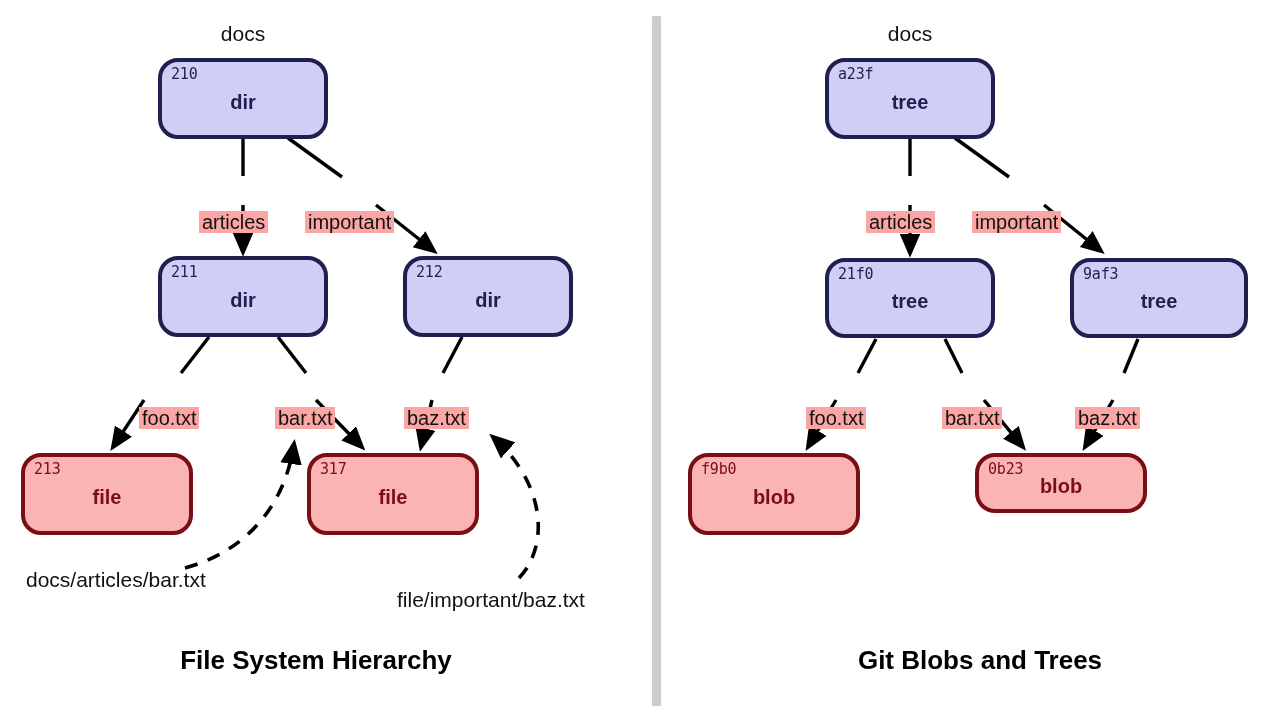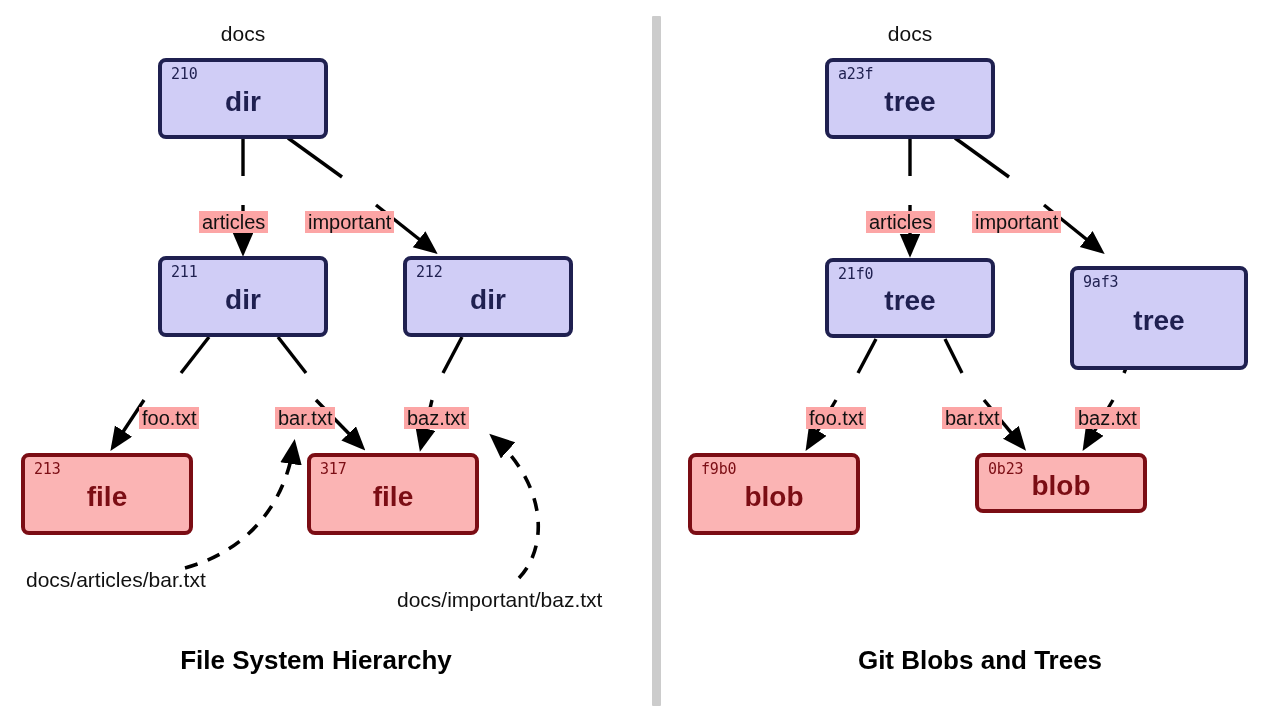--- a/index.html
+++ b/index.html
@@ -33,21 +33,21 @@
     top: 16px;
     width: 9px;
     height: 690px;
     background: #cccccc;
     border-radius: 1px;
   }
   
   .node {
     position: absolute;
     box-sizing: border-box;
-    border-radius: 8px;
+    border-radius: 20px;
     border-style: solid;
     border-width: 4px;
   }
   .node.dirnode {
     background: #d0cdf6;
     border-color: #1f2050;
   }
   .node.filenode {
     background: #fbb4b4;
     border-color: #7b0d14;
@@ -65,21 +65,21 @@
   .node.filenode .node-id { color: #7b0d14; text-align: right; }
   .node .node-label {
     position: absolute;
     left: 0;
     right: 0;
     top: 50%;
     transform: translateY(-38%);
     text-align: center;
     font-family: "Liberation Sans", sans-serif;
     font-weight: bold;
-    font-size: 28px;
+    font-size: 20px;
     line-height: 28px;
   }
   .node.dirnode .node-label { color: #1f2050; }
   .node.filenode .node-label { color: #7b0d14; }
 
   
   .text-label {
     position: absolute;
     font-family: "Liberation Sans", sans-serif;
     color: #111111;
@@ -189,37 +189,37 @@
     <span class="node-label">file</span>
   </div>
 
   <div class="text-label edge-label" style="left:199px; top:179px;">articles</div>
   <div class="text-label edge-label" style="left:305px; top:179px;">important</div>
   <div class="text-label edge-label" style="left:139px; top:375px;">foo.txt</div>
   <div class="text-label edge-label" style="left:275px; top:375px;">bar.txt</div>
   <div class="text-label edge-label" style="left:404px; top:375px;">baz.txt</div>
 
   <div class="text-label path-label" style="left:26px; top:568px;">docs/articles/bar.txt</div>
-  <div class="text-label path-label" style="left:397px; top:588px;">docs/important/baz.txt</div>
+  <div class="text-label path-label" style="left:397px; top:588px;">file/important/baz.txt</div>
 
   <div class="text-label panel-title" style="left:96px; top:645px; width:440px;">File System Hierarchy</div>
 
   <div class="text-label root-caption" style="left:850px; top:22px; width:120px;">docs</div>
 
   <div class="node dirnode" style="left:825px; top:58px; width:170px; height:81px;">
     <span class="node-id">a23f</span>
     <span class="node-label">tree</span>
   </div>
 
   <div class="node dirnode" style="left:825px; top:258px; width:170px; height:80px;">
     <span class="node-id">21f0</span>
     <span class="node-label">tree</span>
   </div>
 
-  <div class="node dirnode" style="left:1070px; top:258px; width:178px; height:104px;margin-top:8px;">
+  <div class="node dirnode" style="left:1070px; top:258px; width:178px; height:80px;">
     <span class="node-id">9af3</span>
     <span class="node-label">tree</span>
   </div>
 
   <div class="node filenode" style="left:688px; top:453px; width:172px; height:82px;">
     <span class="node-id">f9b0</span>
     <span class="node-label">blob</span>
   </div>
 
   <div class="node filenode" style="left:975px; top:453px; width:172px; height:60px;">

